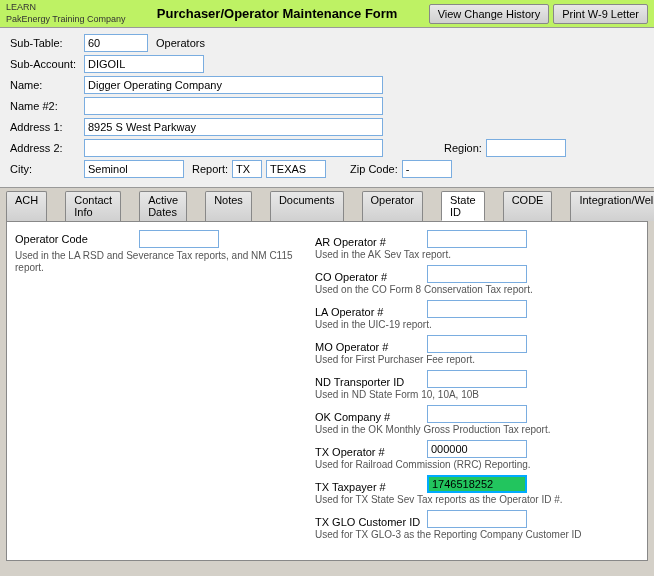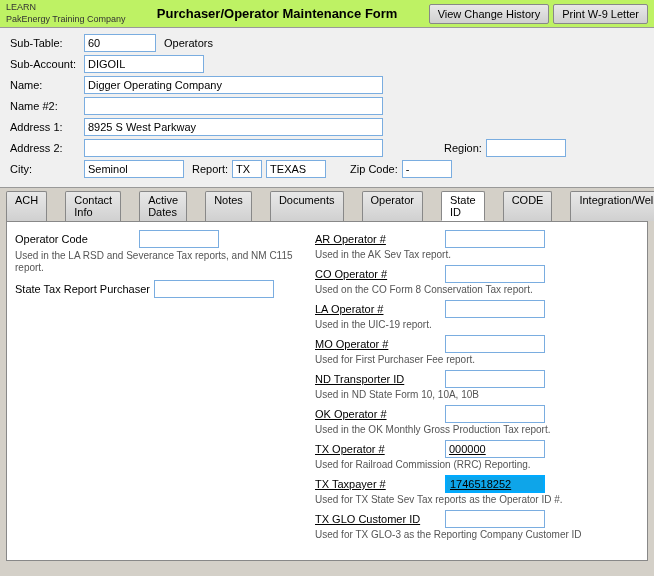--- a/index.html
+++ b/index.html
@@ -47,21 +47,21 @@
     }
     .form-input {
       border: 1px solid #7aade0;
       background: white;
       padding: 1px 3px;
       font-size: 11px;
       height: 18px;
       outline: none;
     }
     .form-input-medium { width: 120px; }
-    .form-input-small { width: 72px; }
+    .form-input-small { width: 64px; }
     .form-input-name { width: 299px; }
     .inline-label {
       font-size: 11px;
       color: #000;
       margin-left: 4px;
     }
     .tabs-bar {
       display: flex;
       background: #d4d0c8;
       padding: 3px 6px 0;
@@ -117,42 +117,41 @@
     }
     .small-text {
       font-size: 10px;
       color: #555;
       margin-bottom: 6px;
       margin-left: 0;
       line-height: 1.2;
     }
     .right-row {
       display: flex;
-      align-items: center;
-      gap: 20px;
+      align-items: flex-end;
+      gap: 2px;
       margin-bottom: 1px;
-      text-decoration: underline;
     }
     .right-label {
       font-size: 11px;
       color: #000;
       min-width: 110px;
     }
     .right-input {
       border: 1px solid #7aade0;
       background: white;
       padding: 1px 3px;
       font-size: 11px;
       height: 18px;
       outline: none;
       width: 100px;
     }
     .right-input-highlight {
       border: 2px solid #00aaff;
-      background: #0ea5e9;
+      background: #22c55e;
     }
     .desc-text {
       font-size: 10px;
       color: #555;
       margin-bottom: 5px;
     }
     .state-code { width: 30px; }
     .state-name { width: 60px; }
   </style>
 </head>
@@ -223,24 +222,20 @@
   </div>
 
 <div class="content-area">
   <div class="content-inner">
     <div class="left-panel">
       <div class="field-row">
         <span class="field-label">Operator Code</span>
         <input class="field-input" style="width: 80px;" type="text" value="">
       </div>
       <div class="small-text">Used in the LA RSD and Severance Tax reports, and NM C115 report.</div>
-      <div class="field-row">
-        <span class="field-label">State Tax Report Purchaser</span>
-        <input class="field-input" style="width: 120px;" type="text" value="">
-      </div>
     </div>
     <div class="right-panel" id="right-panel">
     <div class="right-row">
           <span class="right-label">AR Operator #</span>
           <input class="right-input" type="text" style="">
         </div>
         <div class="desc-text">Used in the AK Sev Tax report.</div>
         <div class="right-row">
           <span class="right-label">CO Operator #</span>
           <input class="right-input" type="text" style="">
@@ -255,21 +250,21 @@
           <span class="right-label">MO Operator #</span>
           <input class="right-input" type="text" style="">
         </div>
         <div class="desc-text">Used for First Purchaser Fee report.</div>
         <div class="right-row">
           <span class="right-label">ND Transporter ID</span>
           <input class="right-input" type="text" style="">
         </div>
         <div class="desc-text">Used in ND State Form 10, 10A, 10B</div>
         <div class="right-row">
-          <span class="right-label">OK Operator #</span>
+          <span class="right-label">OK Company #</span>
           <input class="right-input" type="text" style="">
         </div>
         <div class="desc-text">Used in the OK Monthly Gross Production Tax report.</div>
         <div class="right-row">
           <span class="right-label">TX Operator #</span>
           <input class="right-input" type="text" value="000000" style="">
         </div>
         <div class="desc-text">Used for Railroad Commission (RRC) Reporting.</div>
         <div class="right-row">
           <span class="right-label">TX Taxpayer #</span>

